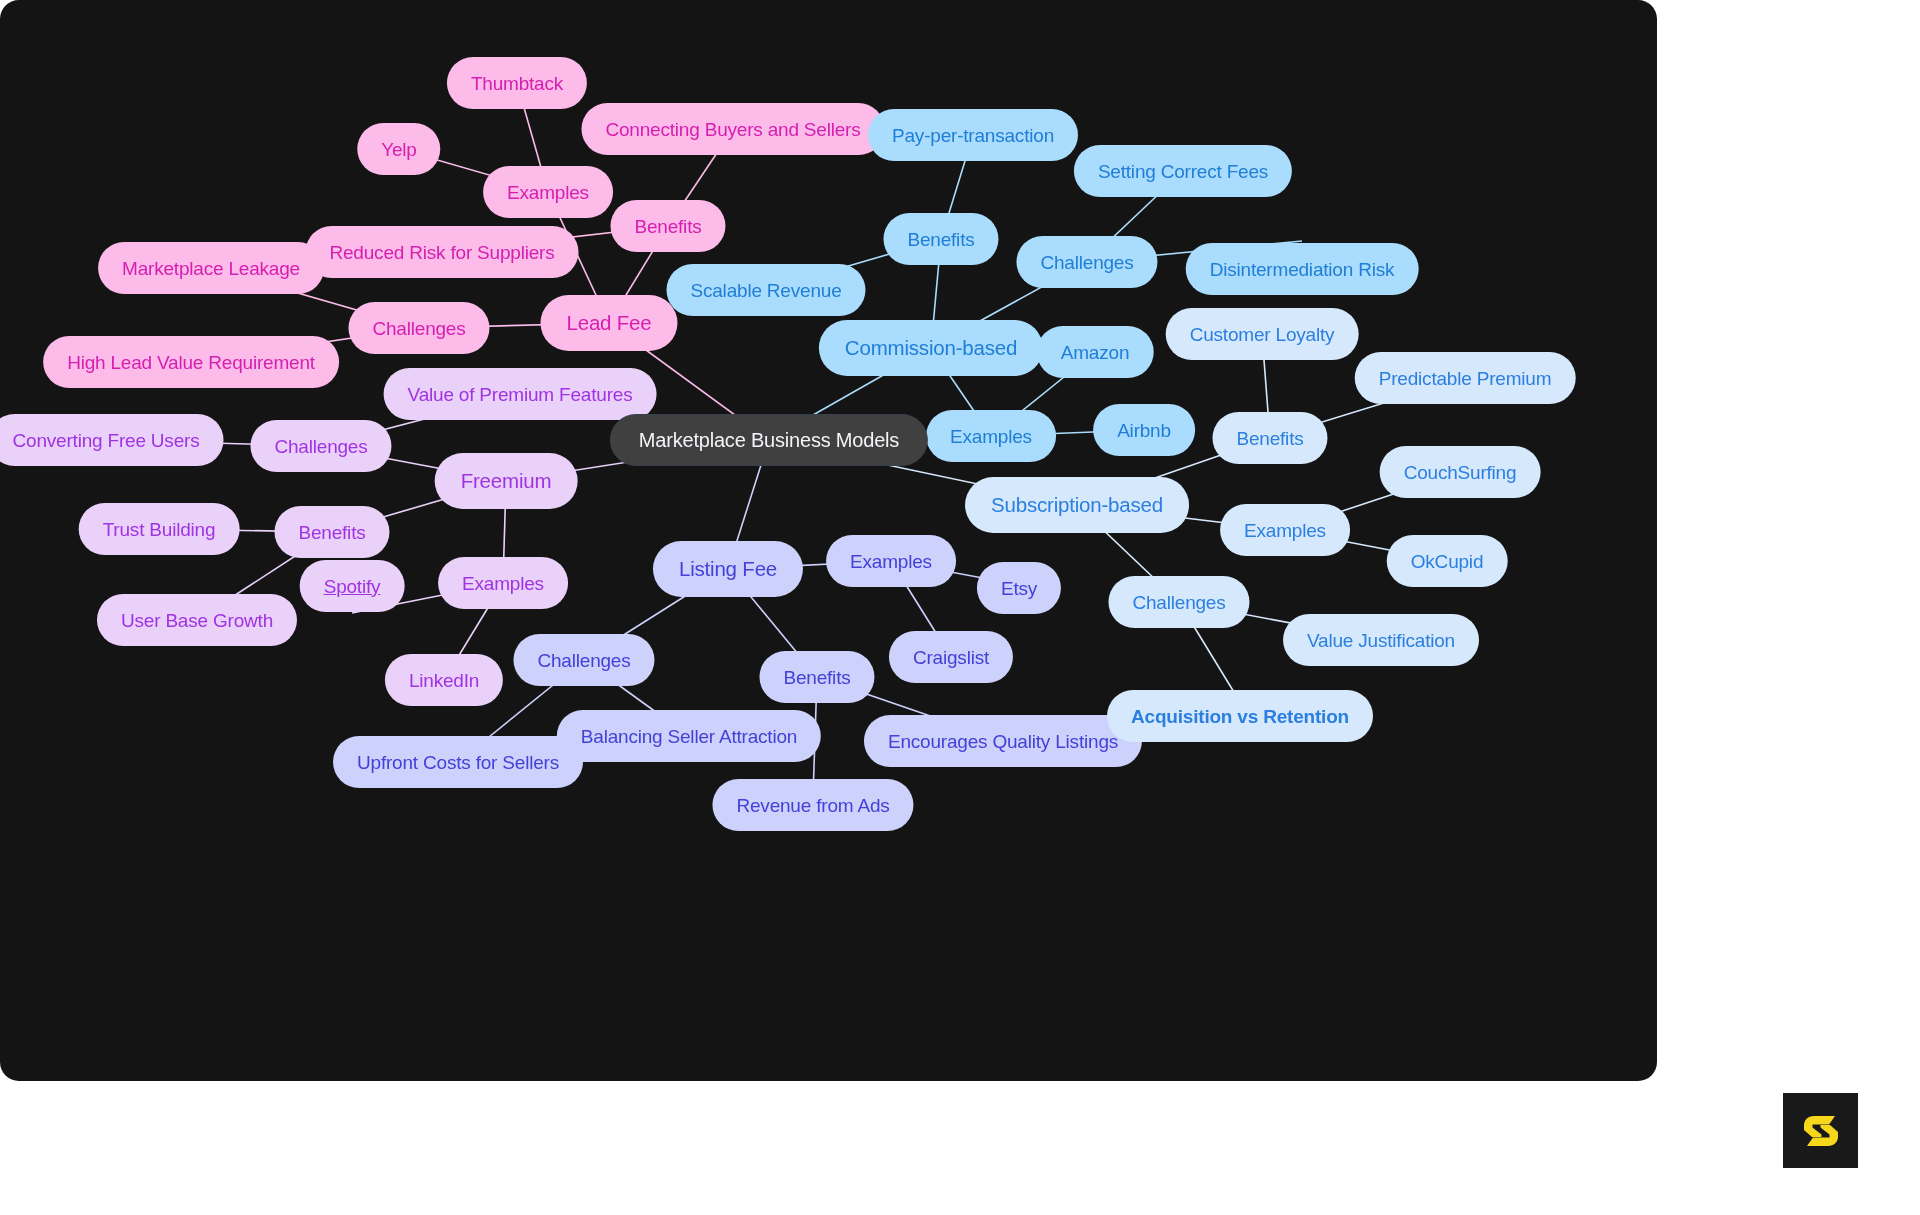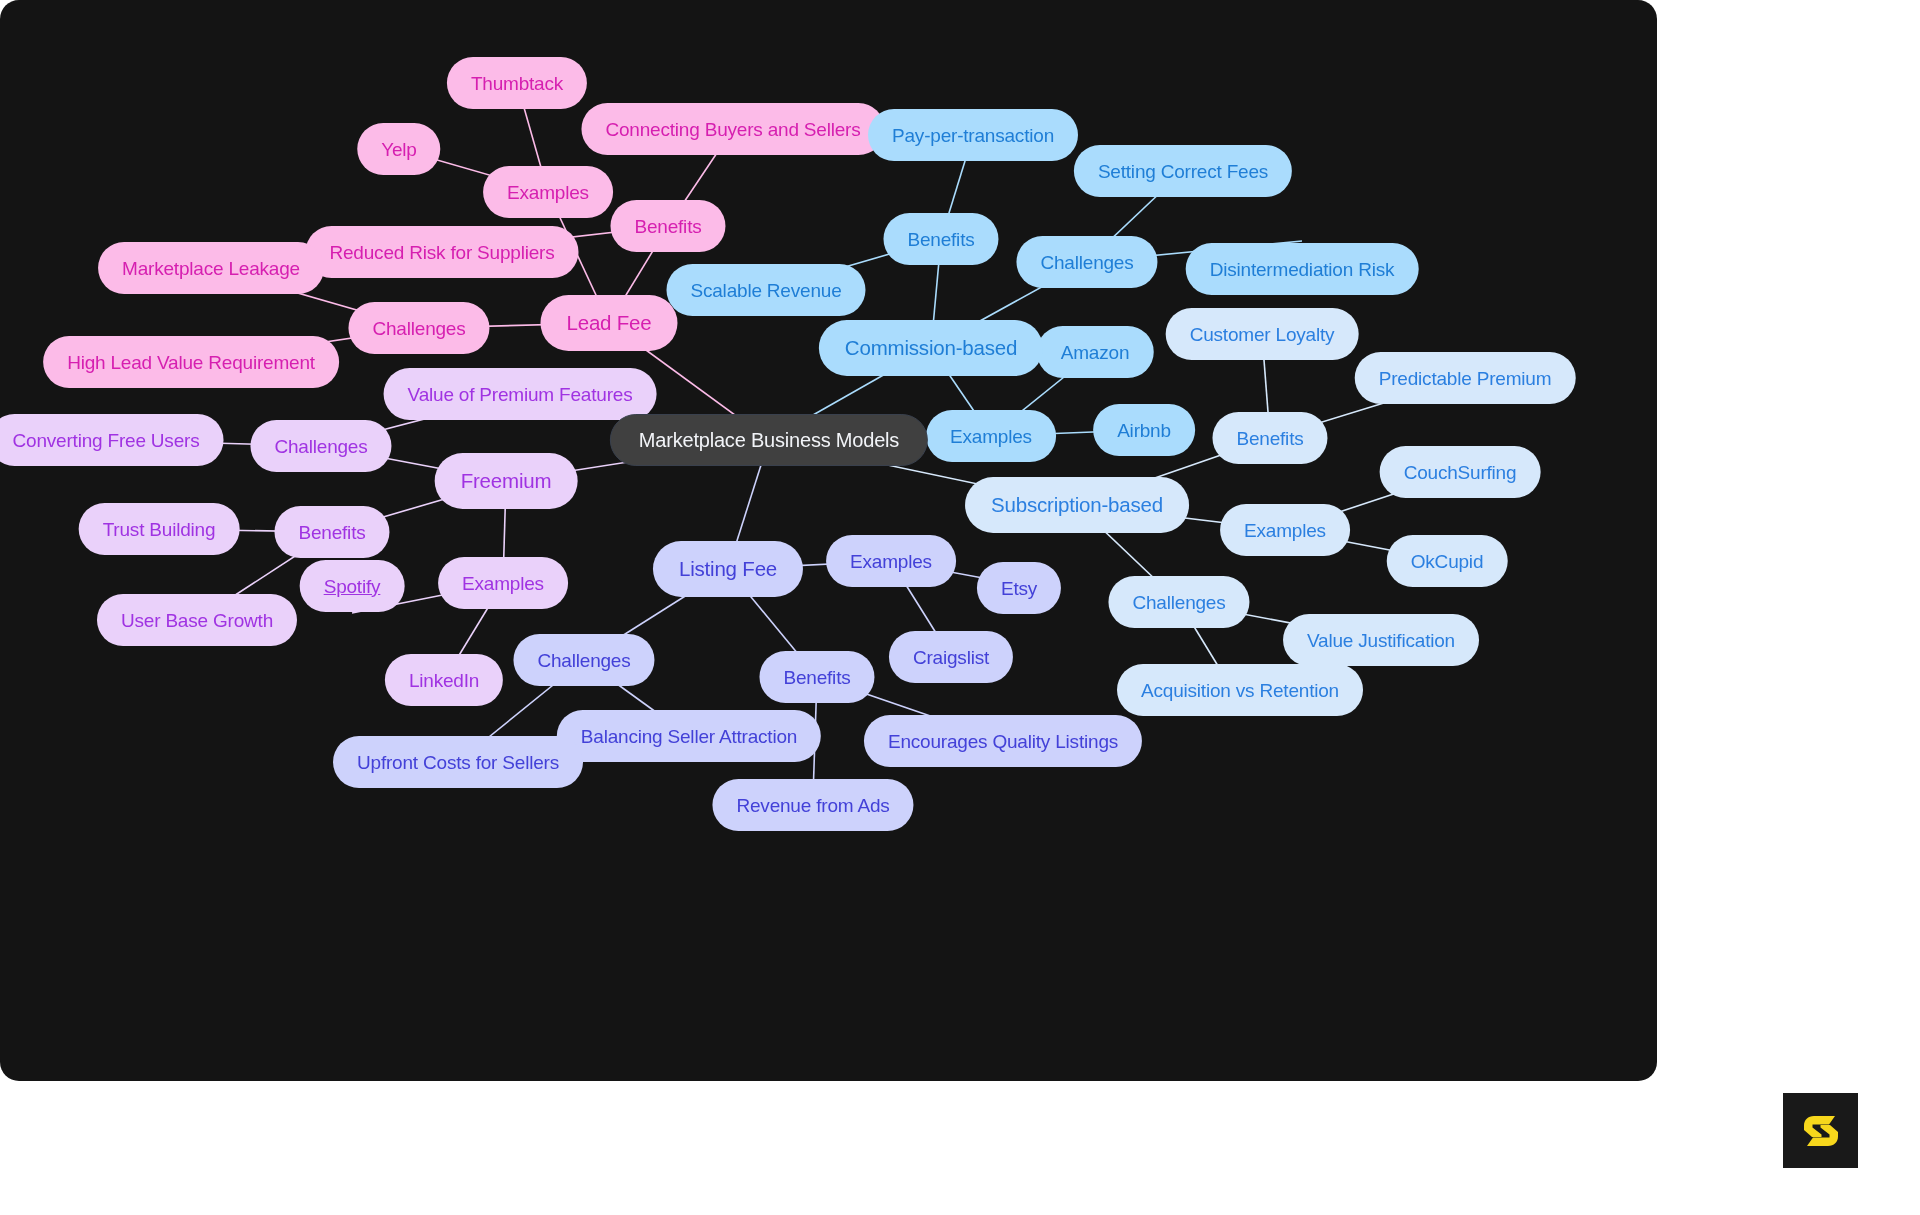--- a/index.html
+++ b/index.html
@@ -186,21 +186,21 @@
         <div class="node leaf c-sky" style="left: 1144px; top: 430px;">Airbnb</div>
         <div class="node leaf c-sky" style="left: 991px; top: 436px;">Examples</div>
         <div class="node sub c-sky" style="left: 931px; top: 348px;">Commission-based</div>
         <div class="node leaf c-pale" style="left: 1262px; top: 334px;">Customer Loyalty</div>
         <div class="node leaf c-pale" style="left: 1465px; top: 378px;">Predictable Premium</div>
         <div class="node leaf c-pale" style="left: 1270px; top: 438px;">Benefits</div>
         <div class="node leaf c-pale" style="left: 1460px; top: 472px;">CouchSurfing</div>
         <div class="node leaf c-pale" style="left: 1447px; top: 561px;">OkCupid</div>
         <div class="node leaf c-pale" style="left: 1285px; top: 530px;">Examples</div>
         <div class="node leaf c-pale" style="left: 1381px; top: 640px;">Value Justification</div>
-        <div class="node leaf c-pale" style="left: 1240px; top: 690px;">Acquisition vs Retention</div>
+        <div class="node leaf c-pale" style="left: 1240px; top: 716px; font-weight: bold;">Acquisition vs Retention</div>
         <div class="node leaf c-pale" style="left: 1179px; top: 602px;">Challenges</div>
         <div class="node sub c-pale" style="left: 1077px; top: 505px;">Subscription-based</div>
         <div class="node root" style="left: 769px; top: 440px;">Marketplace Business Models</div>
       </div>
   </div>
 
   <div id="logo">
     <svg width="44" height="44" viewBox="0 0 44 44">
       <path d="M36 7 L15 7 C9 7 5 11 5 16.5 L5 21 L13 28 L22.5 28 L22.5 25.5 L13.5 18.5 L13.5 15.5 L30 15.5 Z" fill="#f7d71c"></path>
       <path d="M8 37 L29 37 C35 37 39 33 39 27.5 L39 23 L31 16 L21.5 16 L21.5 18.5 L30.5 25.5 L30.5 28.5 L14 28.5 Z" fill="#f7d71c"></path>

